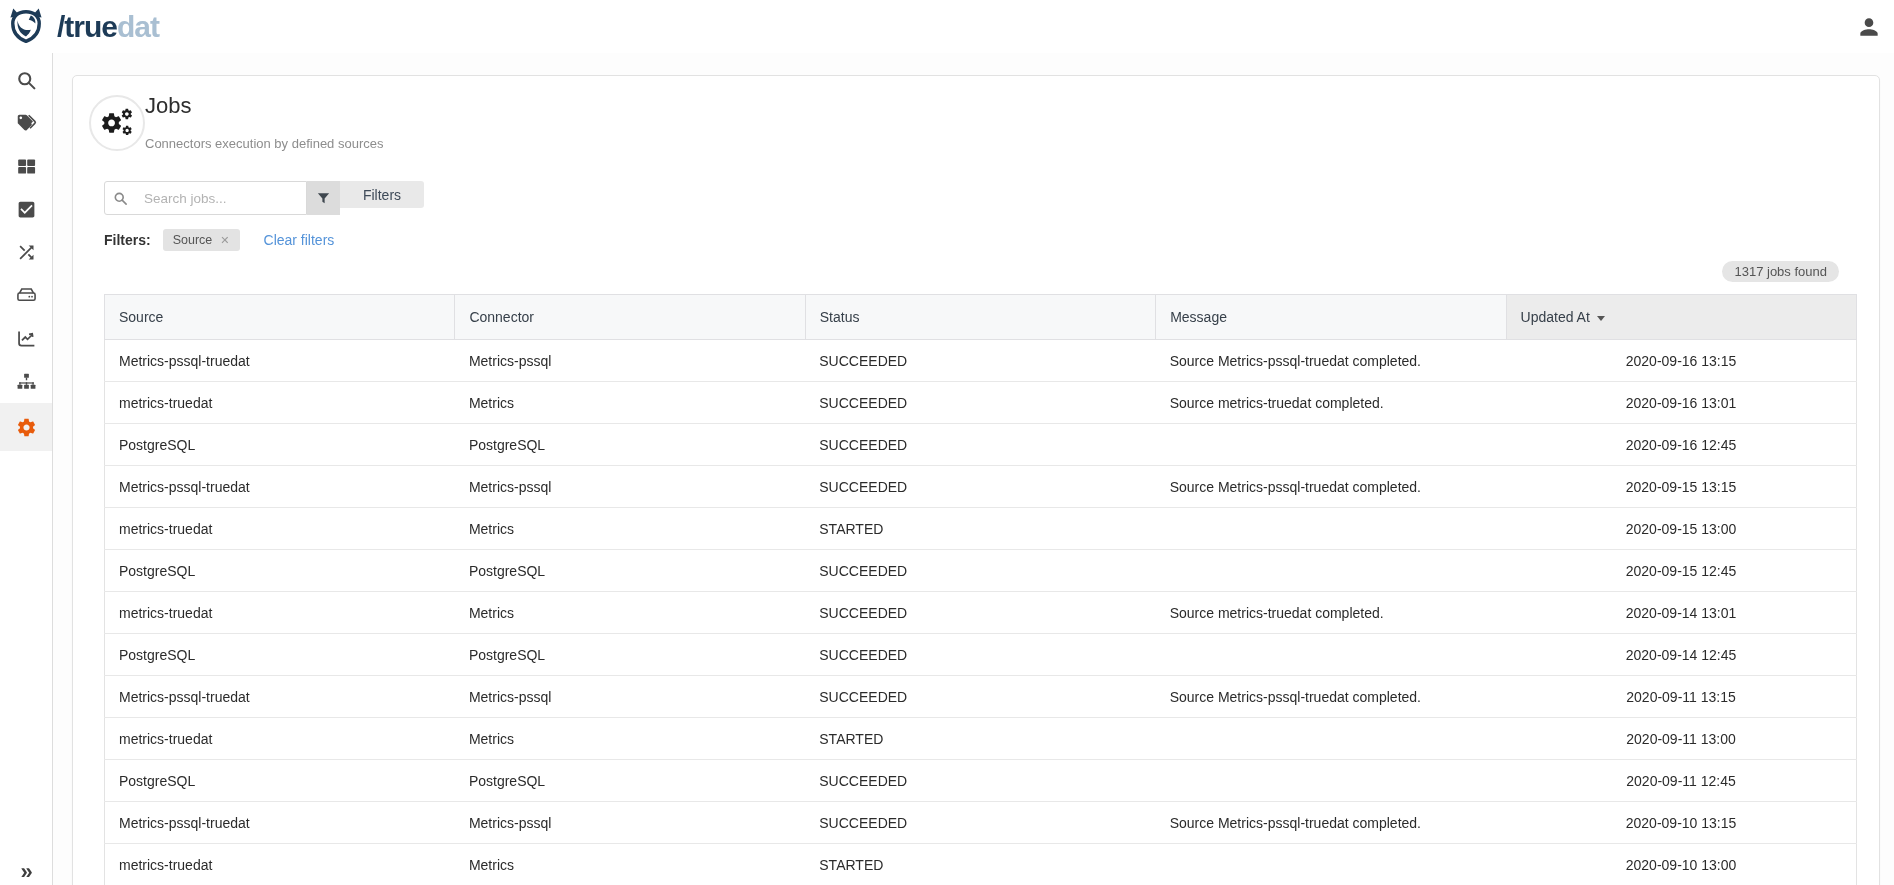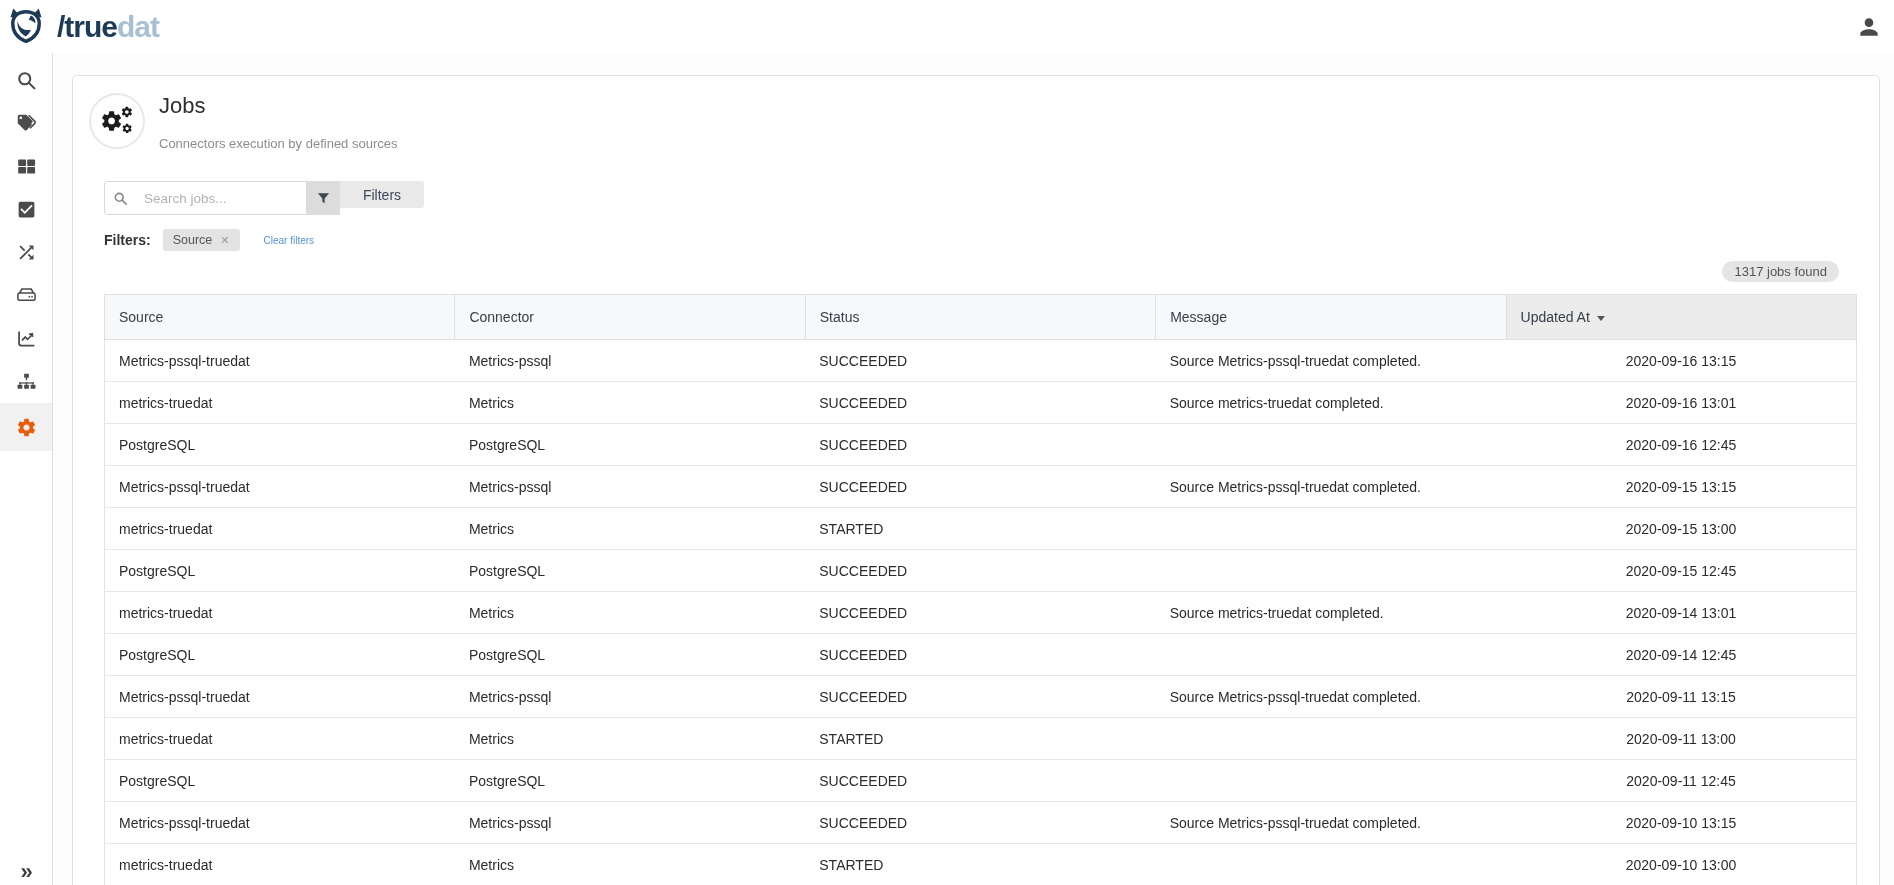--- a/index.html
+++ b/index.html
@@ -24,21 +24,21 @@
   .side-item svg { width:21px; height:21px; }
   .side-item.active { background:#f1f1f1; height:48px; color:#e85c0c; }
   .side-expand { position:absolute; bottom:2px; left:0; width:53px; text-align:center;
     font-size:22px; font-weight:bold; color:#3f3f3f; cursor:pointer; line-height:1; }
 
   .main { flex:1; background:#fdfdfd; padding:22px 14px 0 19px; }
   .card { width:1808px; height:900px; background:#fff; border:1px solid #e2e2e2;
     border-radius:5px; box-shadow:0 1px 2px rgba(0,0,0,0.03); }
 
   
-  .card-head { display:flex; align-items:flex-start; gap:14px; margin:17px 0 0 16px; }
+  .card-head { display:flex; align-items:flex-end; margin:17px 0 0 16px; }
   .head-circle { width:56px; height:56px; border-radius:50%; background:#fff;
     border:2px solid #e8e8e8; display:flex; align-items:center; justify-content:center; }
   .head-circle svg { width:36px; height:36px; color:#1c1c1c; }
   .head-title { font-size:22px; color:#2e2e2e; font-weight:400; line-height:1.15; }
   .head-sub { font-size:13px; color:#8d8d8d; margin-top:18px; }
 
   
   .search-row { display:flex; margin:30px 0 0 31px; height:34px; }
   .search-box { width:203px; height:34px; background:#fff; border:1px solid #d9d9d9;
     border-radius:3px 0 0 3px; display:flex; align-items:center; padding:0 8px; gap:16px; }
@@ -51,21 +51,21 @@
   .btn-funnel svg { width:15px; height:15px; }
   .btn-filters { width:84px; height:27px; background:#e9e9e9; border:none; cursor:pointer;
     border-radius:0 3px 3px 0; font-size:14px; color:#3e4a58;
     font-family:"Liberation Sans", sans-serif; }
 
   .filters-row { display:flex; align-items:center; margin:14px 0 0 31px; gap:12px; }
   .filters-label { font-size:14px; font-weight:bold; color:#333; }
   .chip { display:inline-flex; align-items:center; gap:8px; background:#e3e3e3;
     border-radius:3px; padding:4px 10px; font-size:12.5px; color:#555; cursor:pointer; }
   .chip-x { color:#9a9a9a; font-size:11px; cursor:pointer; }
-  .clear-link { font-size:10px; color:#5493d9; cursor:pointer; margin-left:12px; }
+  .clear-link { font-size:14px; color:#5493d9; cursor:pointer; margin-left:12px; }
 
   .badge-row { display:flex; justify-content:flex-end; padding-right:40px; margin-top:10px; }
   .count-badge { background:#e5e5e5; border-radius:13px; padding:3px 12px;
     font-size:13px; color:#555; }
 
   
   .table-wrap { margin:12px 24px 0 31px; }
   table { width:1753px; border-collapse:collapse; table-layout:fixed; }
   col { width:20%; }
   thead th { height:45px; background:#f7f8f9; border:1px solid #e0e0e3;

